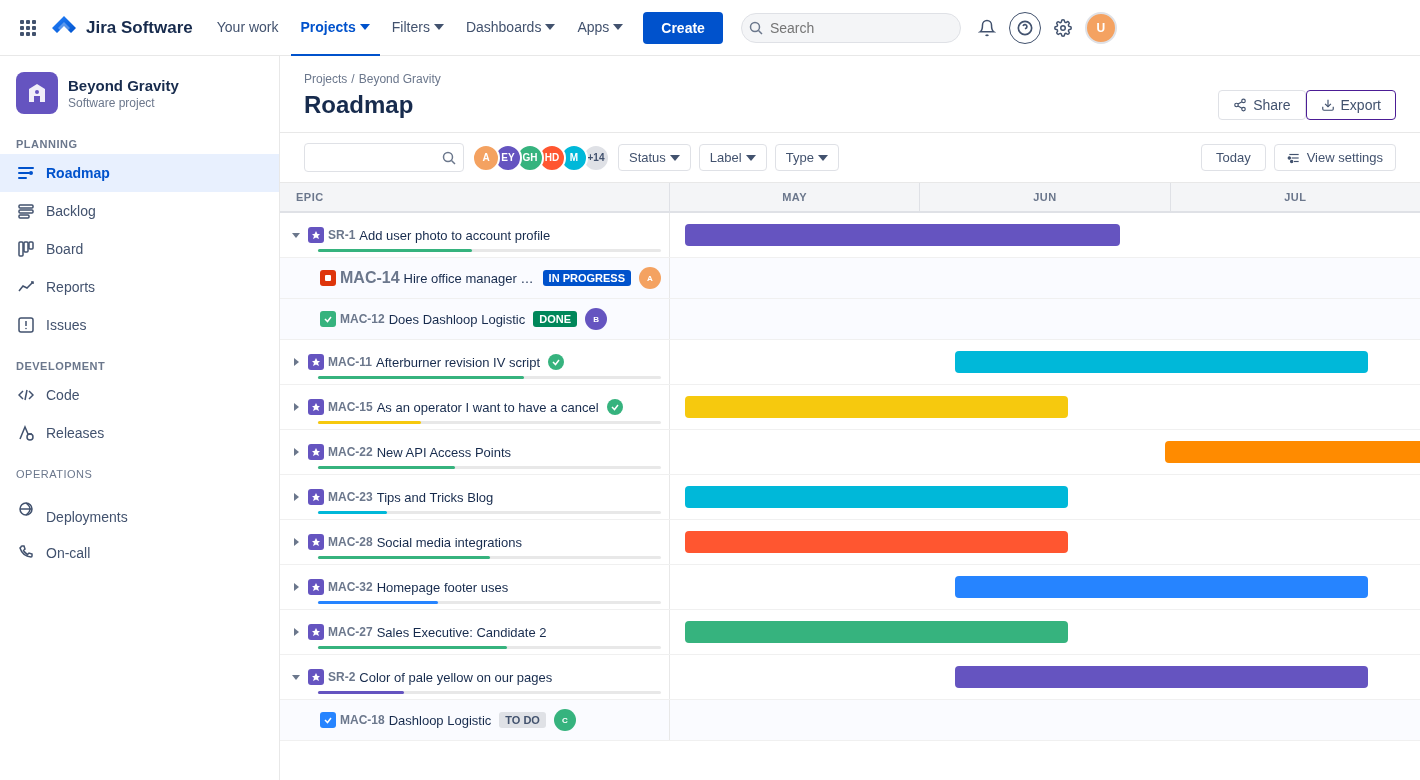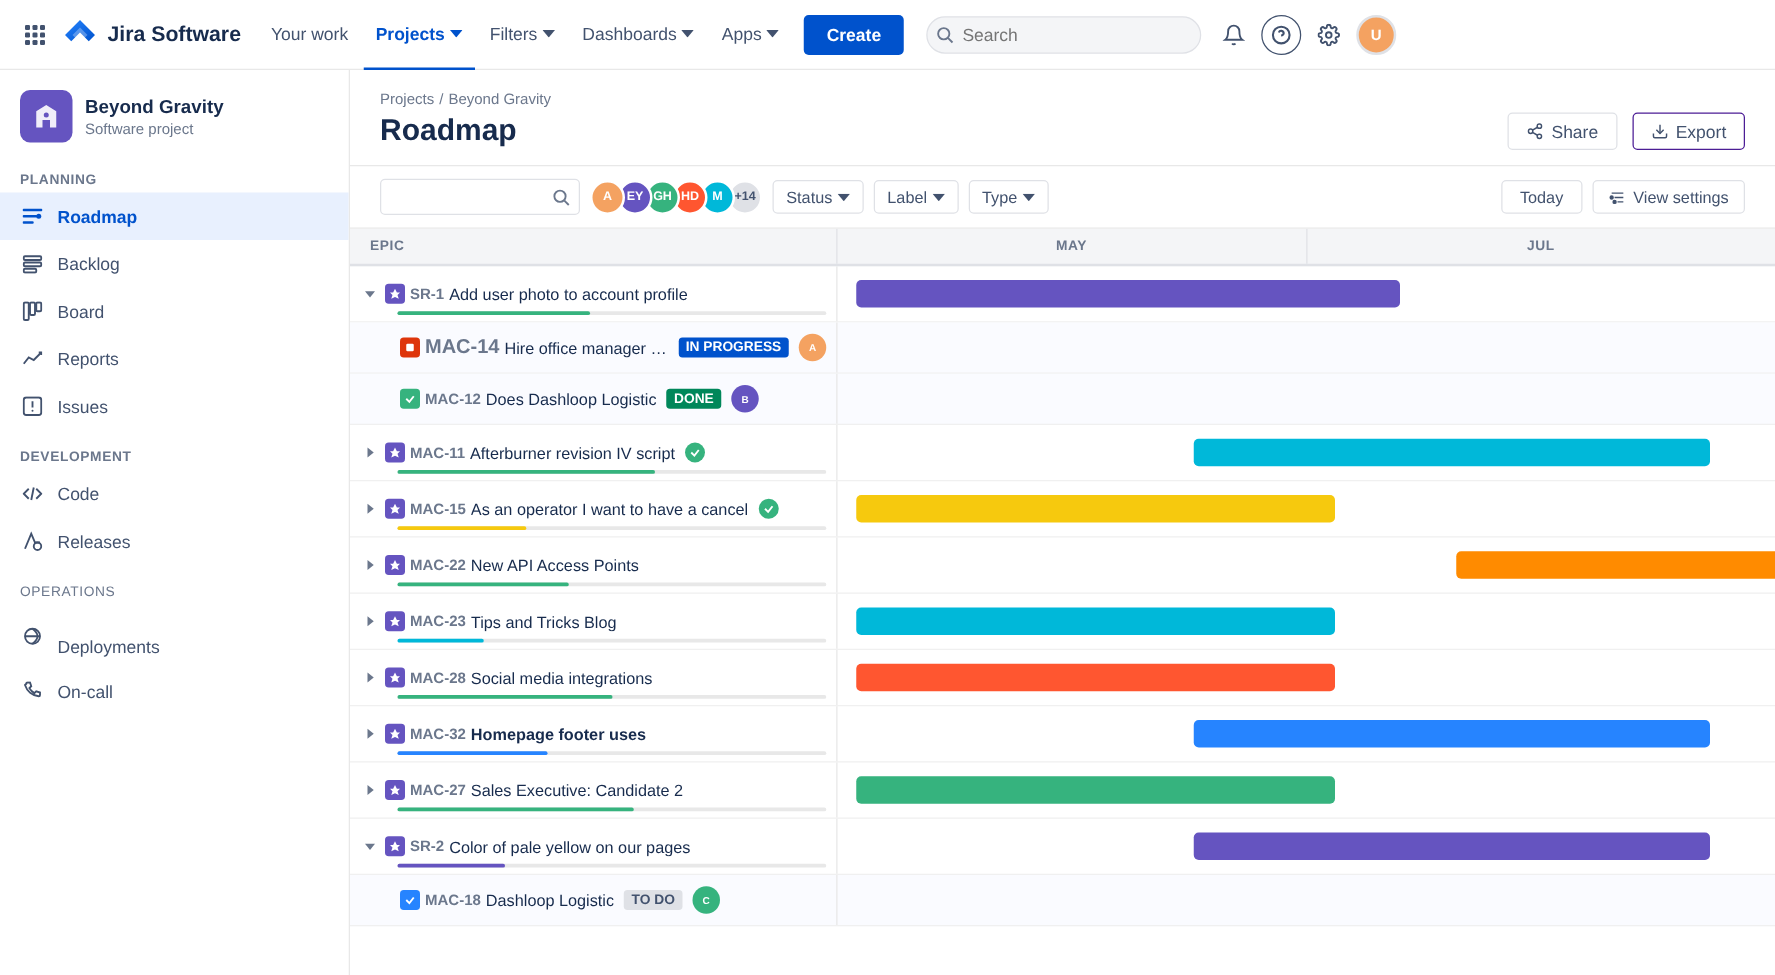--- a/index.html
+++ b/index.html
@@ -210,21 +210,21 @@
   <main style="flex:1;overflow:hidden;display:flex;flex-direction:column;background:#fff;">
 
     <div style="padding:16px 24px 0;border-bottom:1px solid #e8e8e8;">
       <div style="font-size:12px;color:#6b778c;margin-bottom:4px;display:flex;align-items:center;gap:4px;">
         <span style="cursor:pointer;color:#6b778c;">Projects</span>
         <span style="color:#6b778c;">/</span>
         <span style="cursor:pointer;color:#6b778c;">Beyond Gravity</span>
       </div>
       <div style="display:flex;align-items:center;justify-content:space-between;padding-bottom:12px;">
         <h1 style="font-size:24px;font-weight:700;color:#172b4d;">Roadmap</h1>
-        <div style="display:flex;gap:12px;">
+        <div style="display:flex;gap:0;">
           <button style="display:flex;align-items:center;gap:6px;padding:6px 14px;border:1px solid #dfe1e6;border-radius:4px;background:#fff;cursor:pointer;font-size:14px;color:#42526e;font-weight:500;">
             <svg width="14" height="14" viewBox="0 0 24 24" fill="none" stroke="#42526e" stroke-width="2">
                 <circle cx="18" cy="5" r="3"></circle>
                 <circle cx="6" cy="12" r="3"></circle>
                 <circle cx="18" cy="19" r="3"></circle>
                 <line x1="8.59" y1="13.51" x2="15.42" y2="17.49"></line>
                 <line x1="15.41" y1="6.51" x2="8.59" y2="10.49"></line>
               </svg>
             <span>Share</span>
           </button>
@@ -296,20 +296,23 @@
       <div style="min-width:1050px;">
 
         <div style="display:flex;position:sticky;top:0;background:#f4f5f7;z-index:5;border-bottom:2px solid #dfe1e6;">
           <div style="width:390px;min-width:390px;padding:8px 16px;font-size:11px;font-weight:700;color:#6b778c;text-transform:uppercase;letter-spacing:0.5px;border-right:1px solid #dfe1e6;">
             <span>Epic</span>
           </div>
           <div style="flex:1;display:flex;">
             <div style="flex:1;text-align:center;padding:8px 0;font-size:11px;font-weight:700;color:#6b778c;text-transform:uppercase;letter-spacing:0.5px;border-right:1px solid #dfe1e6;">
               <span>MAY</span>
             </div>
+            <div style="flex:1;text-align:center;padding:8px 0;font-size:11px;font-weight:700;color:#6b778c;text-transform:uppercase;letter-spacing:0.5px;border-right:1px solid #dfe1e6;">
+              <span>JUN</span>
+            </div>
             <div style="flex:1;text-align:center;padding:8px 0;font-size:11px;font-weight:700;color:#6b778c;text-transform:uppercase;letter-spacing:0.5px;">
               <span>JUL</span>
             </div>
           </div>
         </div>
 
         <div style="display:flex;border-bottom:1px solid #f0f0f0;min-height:44px;align-items:center;">
           <div style="width:390px;min-width:390px;padding:6px 8px;border-right:1px solid #e8e8e8;display:flex;align-items:center;gap:4px;position:relative;min-height:44px;">
             <span style="width:16px;height:16px;display:flex;align-items:center;justify-content:center;cursor:pointer;flex-shrink:0;">
               <span style="display:inline-block;width:0;height:0;border-left:4px solid transparent;border-right:4px solid transparent;border-top:5px solid #6b778c;"></span>
@@ -479,21 +482,21 @@
           <div style="width:390px;min-width:390px;padding:6px 8px;border-right:1px solid #e8e8e8;display:flex;align-items:center;gap:4px;position:relative;min-height:44px;">
             <span style="width:16px;height:16px;display:flex;align-items:center;justify-content:center;cursor:pointer;flex-shrink:0;">
               <span style="display:inline-block;width:0;height:0;border-top:4px solid transparent;border-bottom:4px solid transparent;border-left:5px solid #6b778c;"></span>
             </span>
             <span style="width:16px;height:16px;background:#6554c0;border-radius:3px;display:flex;align-items:center;justify-content:center;flex-shrink:0;">
               <svg width="10" height="10" viewBox="0 0 10 10" fill="white">
                   <path d="M5 1l1.5 3H9L7 6l1 3L5 7.5 2 9l1-3L1 4h2.5z"></path>
                 </svg>
             </span>
             <span style="font-size:12px;color:#6b778c;font-weight:600;white-space:nowrap;">MAC-32</span>
-            <span style="font-size:13px;color:#172b4d;white-space:nowrap;overflow:hidden;text-overflow:ellipsis;font-weight:bold;">Homepage footer uses</span>
+            <span style="font-size:13px;color:#172b4d;white-space:nowrap;overflow:hidden;text-overflow:ellipsis;">Homepage footer uses</span>
             <div style="position:absolute;bottom:5px;left:38px;right:8px;height:3px;background:#e8e8e8;border-radius:2px;">
               <div style="height:100%;width:35%;background:#2684ff;border-radius:2px;"></div>
             </div>
           </div>
           <div style="flex:1;position:relative;height:44px;">
             <div style="position:absolute;height:22px;border-radius:4px;top:50%;transform:translateY(-50%);background:#2684ff;left:38%;width:55%;cursor:pointer;"></div>
           </div>
         </div>
 
         <div style="display:flex;border-bottom:1px solid #f0f0f0;min-height:44px;align-items:center;">

